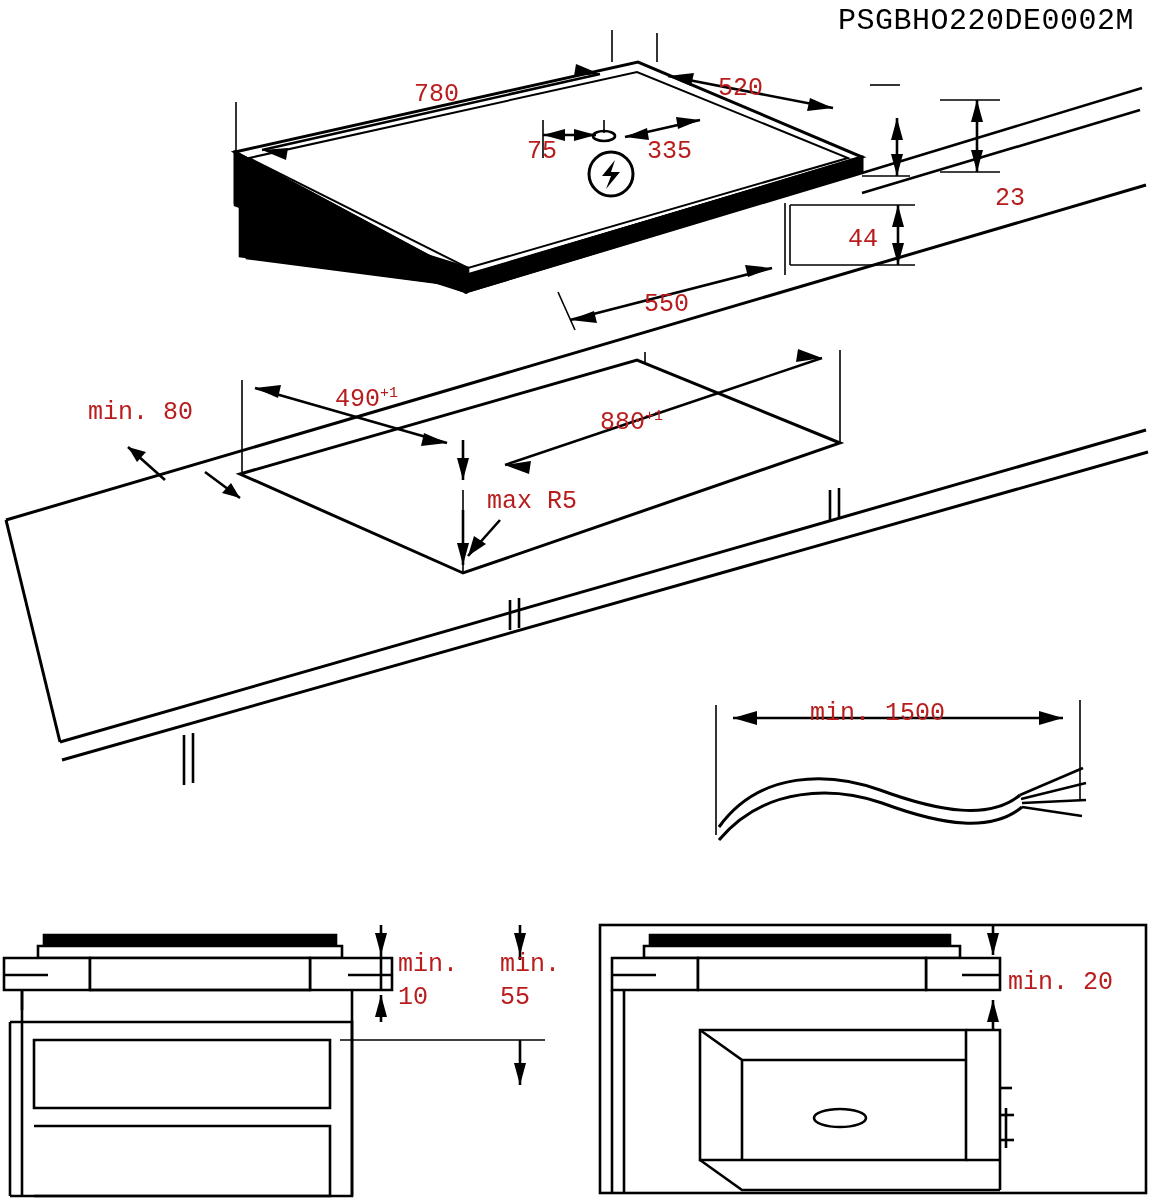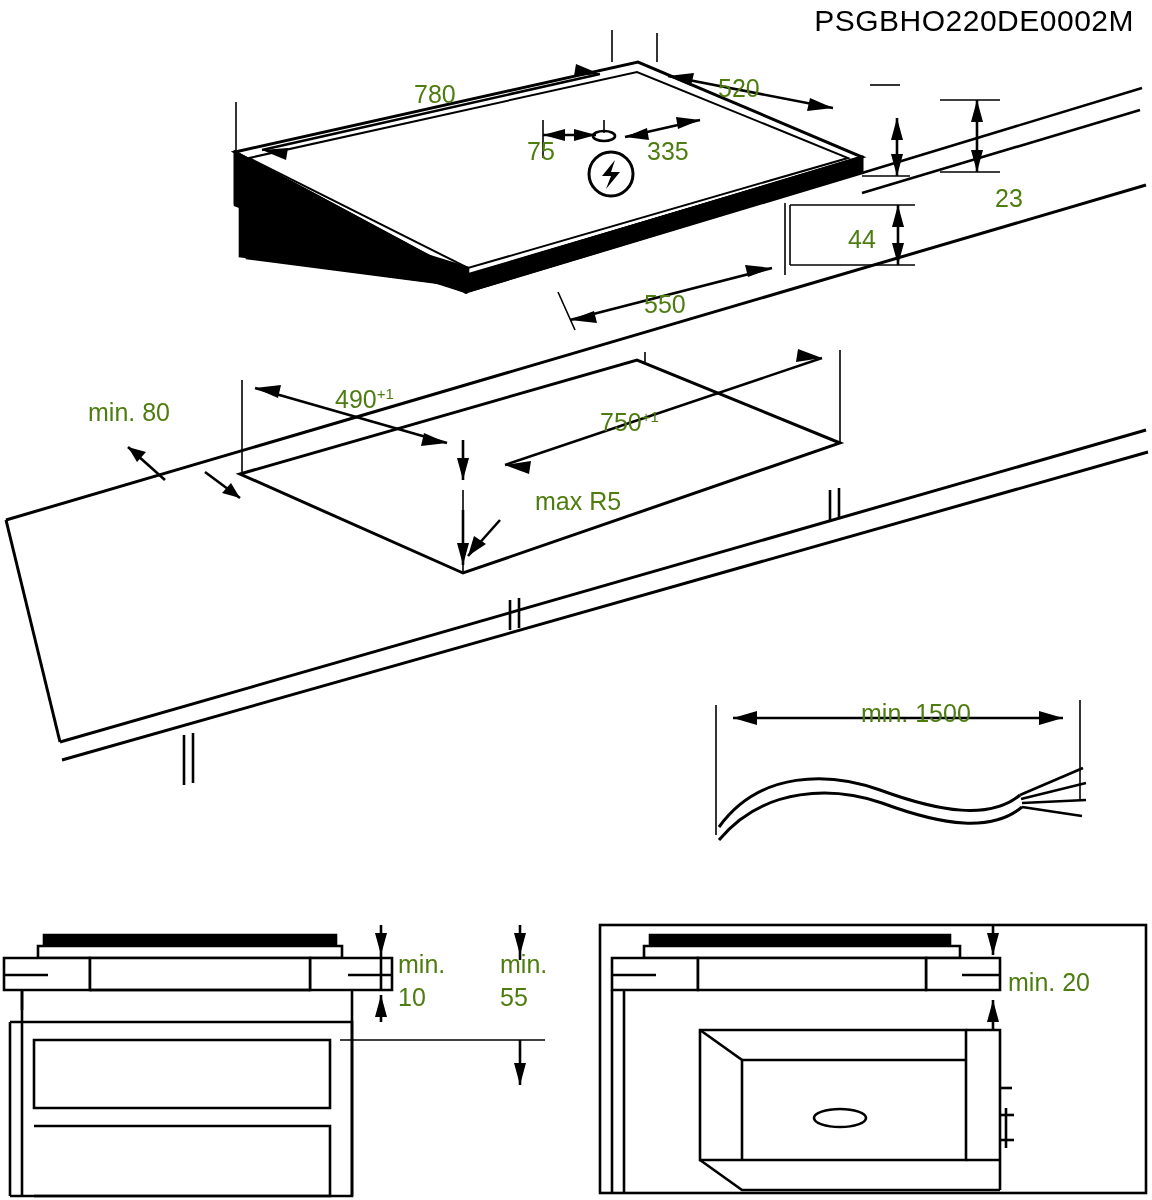--- a/index.html
+++ b/index.html
@@ -9,39 +9,40 @@
   }
   body {
     font-family: "Liberation Sans", sans-serif;
   }
   #sheet {
     position: relative;
     width: 1152px;
     height: 1200px;
     overflow: hidden;
     background: #fff;
+    font-family: Liberation Mono, monospace;
   }
   #sheet svg {
     position: absolute;
     left: 0;
     top: 0;
   }
   .doc-code {
     position: absolute;
     right: 18px;
     top: 4px;
     font-size: 30px;
     letter-spacing: 0.5px;
     color: #000;
     white-space: nowrap;
   }
   .lbl {
     position: absolute;
     font-size: 25px;
-    color: #4d7c0f;
+    color: #b91c1c;
     white-space: nowrap;
   }
   .sup {
     font-size: 15px;
     vertical-align: super;
   }
 </style>
 </head>
 <body>
 
@@ -276,24 +277,24 @@
   <div class="lbl" style="left:414px; top:80px;">780</div>
   <div class="lbl" style="left:718px; top:74px;">520</div>
   <div class="lbl" style="left:527px; top:137px;">75</div>
   <div class="lbl" style="left:647px; top:137px;text-align:center;">335</div>
   <div class="lbl" style="left:995px; top:136px;margin-top:48px;">23</div>
   <div class="lbl" style="left:848px; top:225px;">44</div>
   <div class="lbl" style="left:644px; top:290px;">550</div>
 
   <div class="lbl" style="left:88px;  top:398px;">min. 80</div>
   <div class="lbl" style="left:335px; top:385px;"><span>490</span><span class="sup">+1</span></div>
-  <div class="lbl" style="left:600px; top:408px;"><span>750</span><span class="sup">+1</span></div>
-  <div class="lbl" style="left:487px; top:487px;margin-left:48px;">max R5</div>
-
-  <div class="lbl" style="left:861px; top:699px;text-align:center;">min. 1500</div>
+  <div class="lbl" style="left:600px; top:408px;"><span>880</span><span class="sup">+1</span></div>
+  <div class="lbl" style="left:487px; top:487px;">max R5</div>
+
+  <div class="lbl" style="left:810px; top:699px;text-align:center;">min. 1500</div>
 
   <div class="lbl" style="left:398px; top:950px;">min.</div>
   <div class="lbl" style="left:398px; top:983px;">10</div>
   <div class="lbl" style="left:500px; top:950px;">min.</div>
   <div class="lbl" style="left:500px; top:983px;">55</div>
 
   <div class="lbl" style="left:1008px; top:968px;">min. 20</div>
 
 </div>
 

